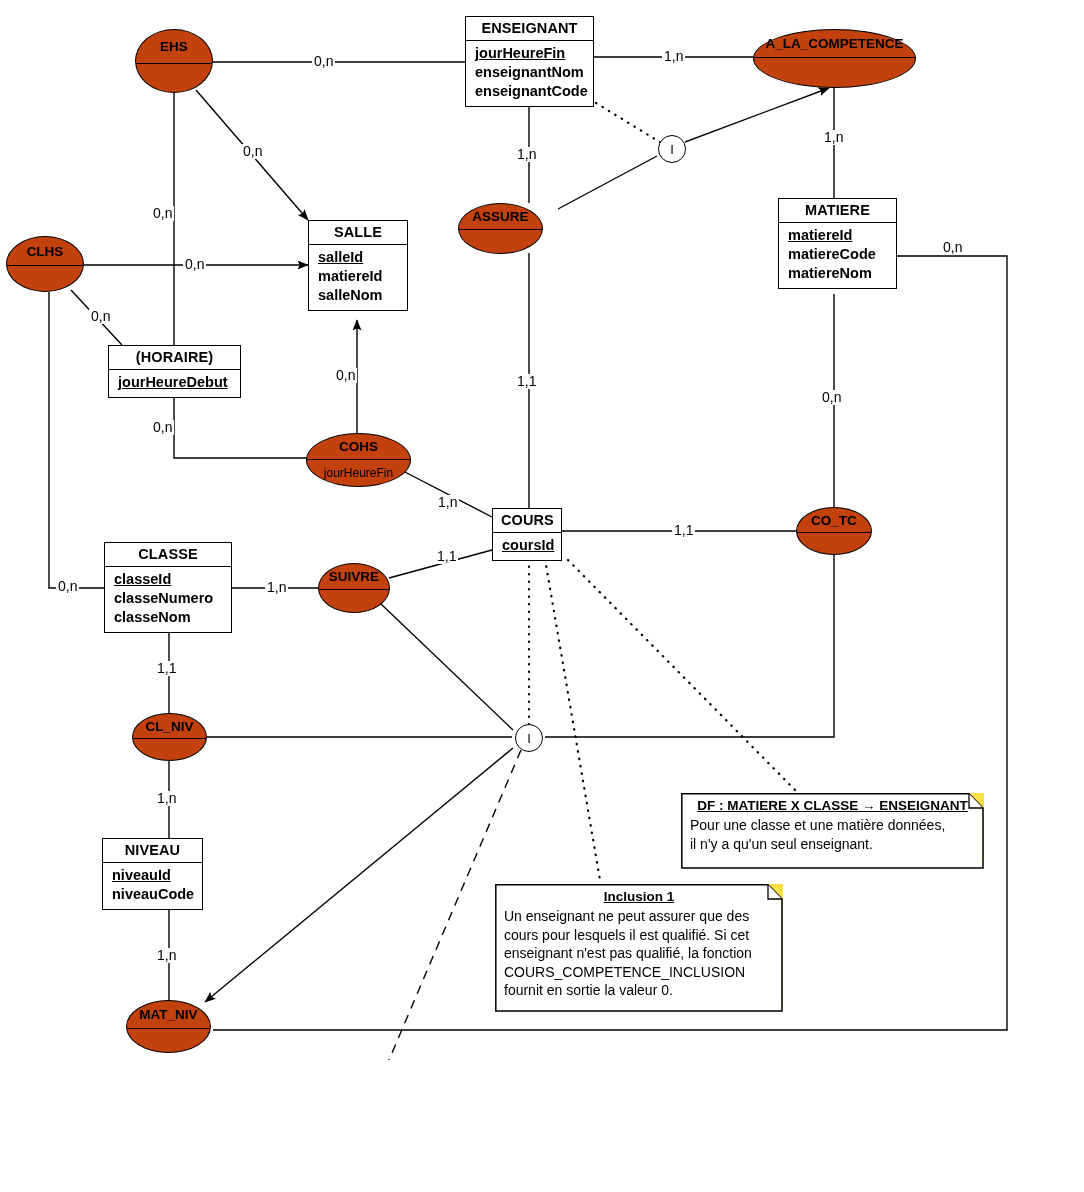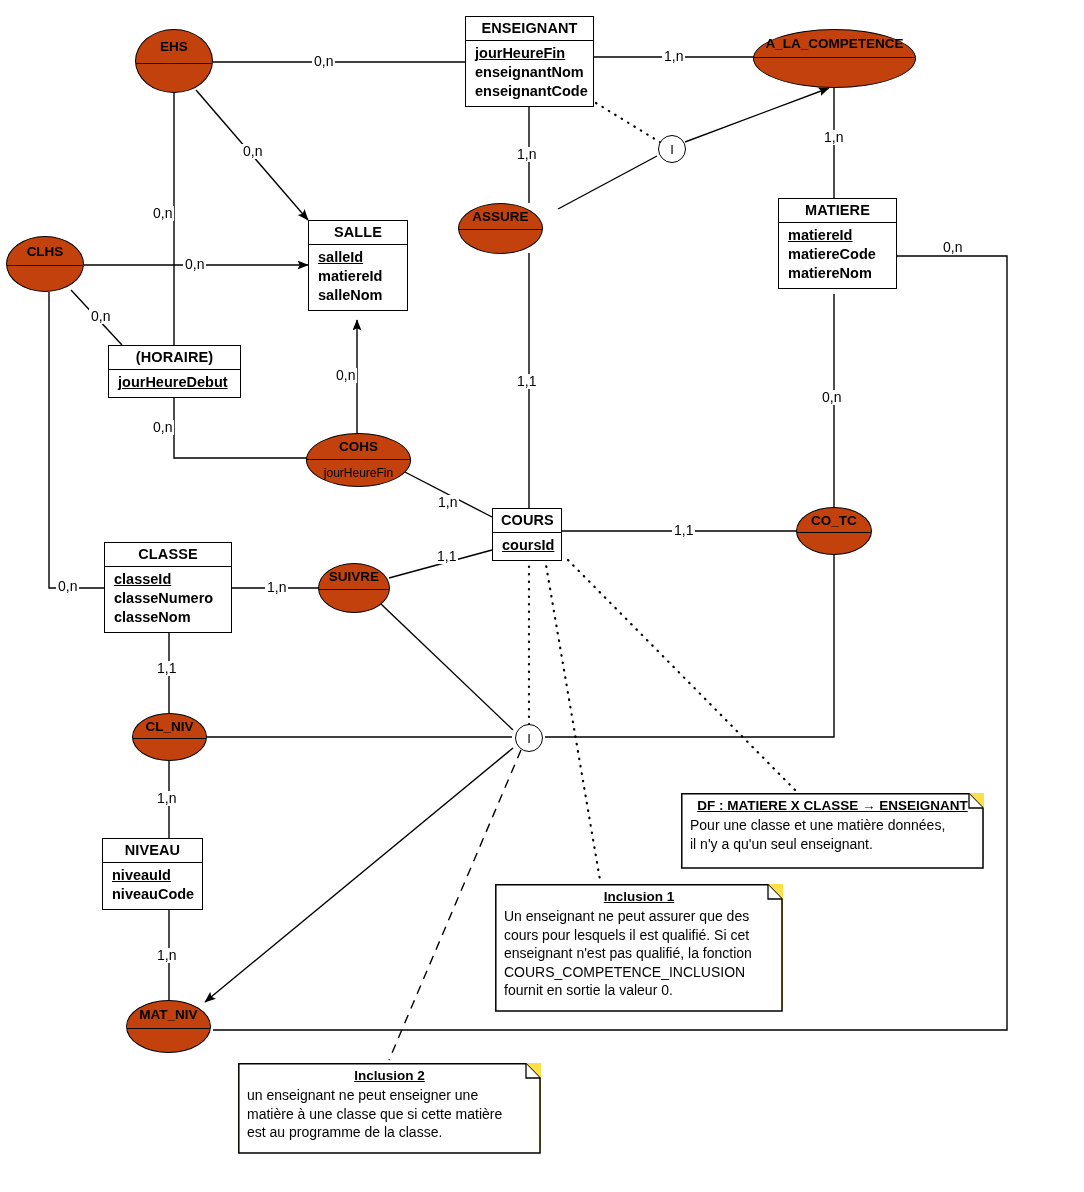--- a/index.html
+++ b/index.html
@@ -258,26 +258,14 @@
     <div class="nin">
       <div class="ntitle">Inclusion 1</div>
       <div class="ntext">Un enseignant ne peut assurer que des</div>
       <div class="ntext">cours pour lesquels il est qualifié. Si cet</div>
       <div class="ntext">enseignant n'est pas qualifié, la fonction</div>
       <div class="ntext">COURS_COMPETENCE_INCLUSION</div>
       <div class="ntext">fournit en sortie la valeur 0.</div>
     </div>
   </div>
 
-  <div class="note" style="left:238px;top:1063px;width:303px;">
-    <svg width="303" height="91" style="position:absolute;left:0;top:0;">
-      <path d="M0.8,0.8 L288,0.8 L302,15 L302,90 L0.8,90 Z" fill="#fff" stroke="#000" stroke-width="1.5"></path>
-      <path d="M288,0.8 L288,15 L302,15" fill="#fff" stroke="#000" stroke-width="1.3"></path>
-    </svg>
-    <div class="nin">
-      <div class="ntitle">Inclusion 2</div>
-      <div class="ntext">un enseignant ne peut enseigner une</div>
-      <div class="ntext">matière à une classe que si cette matière</div>
-      <div class="ntext">est au programme de la classe.</div>
-    </div>
-  </div>
 
 </div>
 
 </body></html>

